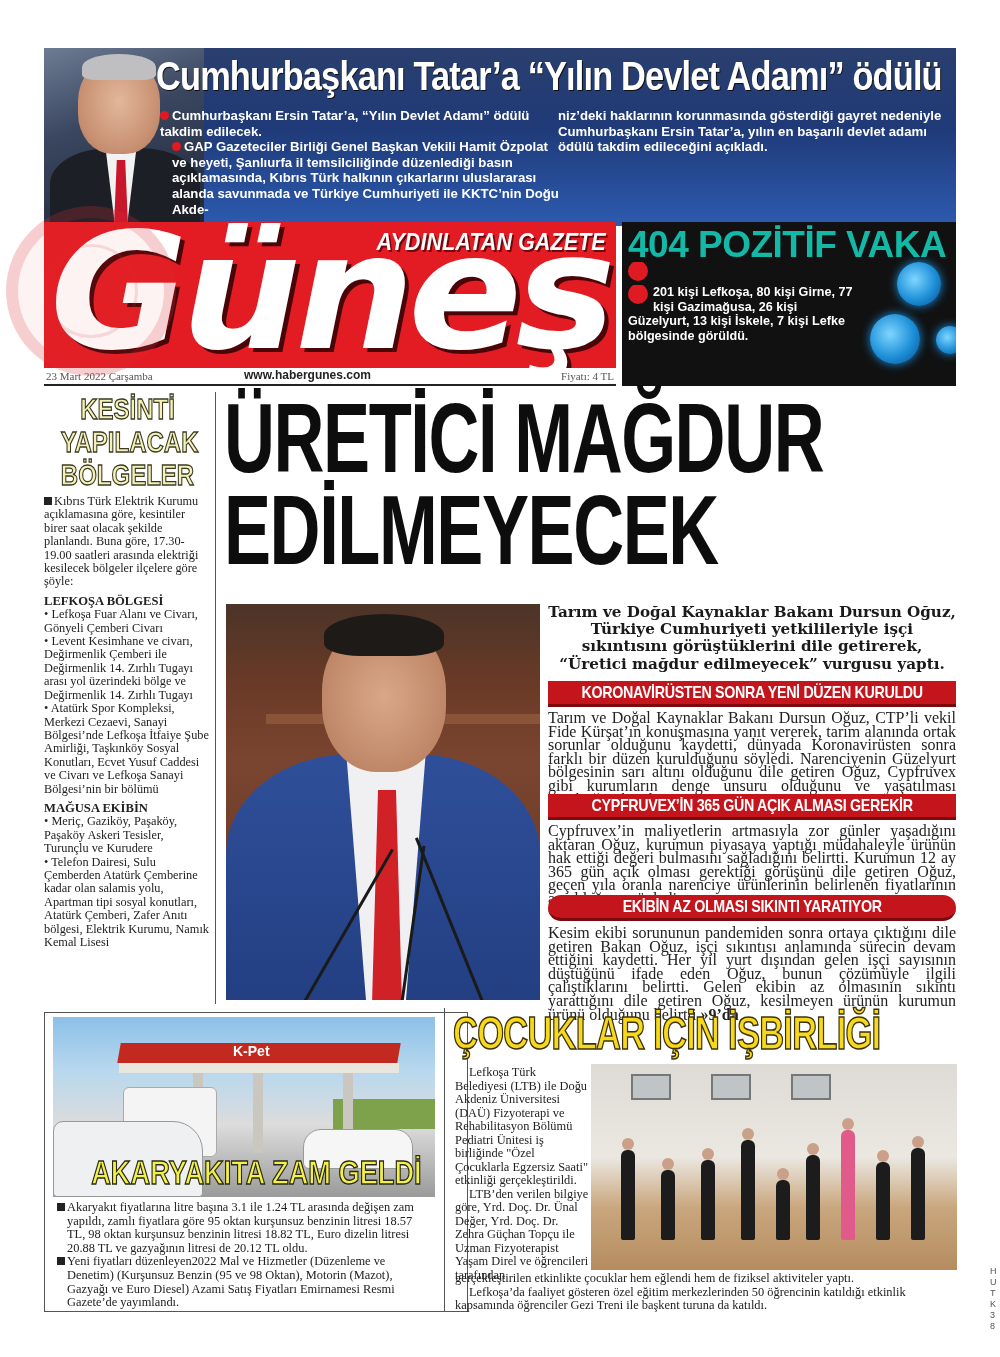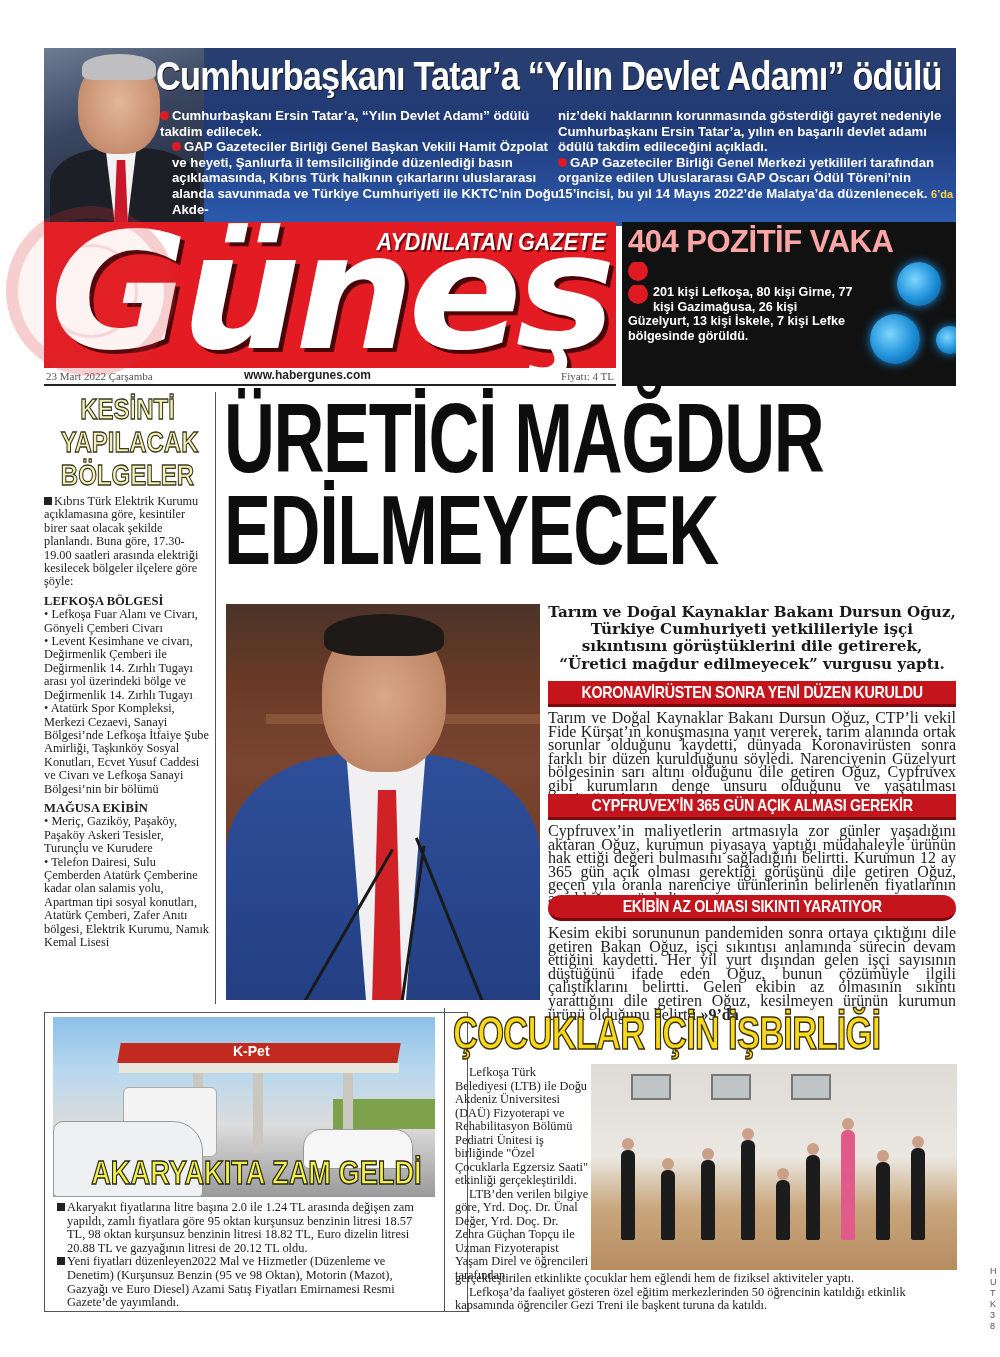--- a/index.html
+++ b/index.html
@@ -36,21 +36,21 @@
   .mast-meta .date { position: absolute; left: 2px; top: 2px; font-family: "Liberation Serif", serif; color: #555; }
   .mast-meta .site { position: absolute; left: 200px; top: 0; font-weight: 700; font-size: 12px; color: #222; }
   .mast-meta .price { position: absolute; right: 2px; top: 2px; font-family: "Liberation Serif", serif; color: #555; }
 
   .stamp { position: absolute; left: 6px; top: 206px; width: 170px; height: 170px; border-radius: 50%;
     border: 12px solid rgba(215,40,50,0.18); background: rgba(230,80,90,0.07); pointer-events: none; }
   .stamp .inner { position: absolute; left: 26px; top: 26px; width: 94px; height: 94px; border-radius: 50%; border: 3px solid rgba(215,40,50,0.14); }
 
   
   .covid { position: absolute; left: 622px; top: 222px; width: 334px; height: 164px; background: #111; overflow: hidden; }
-  .covid-title { position: absolute; left: 6px; top: 2px; font-weight: 700; font-size: 31px; color: #fca5a5; letter-spacing: -0.5px; white-space: nowrap; }
+  .covid-title { position: absolute; left: 6px; top: 2px; font-weight: 700; font-size: 37px; color: #14b8a6; letter-spacing: -0.5px; white-space: nowrap; }
   .covid-text { position: absolute; left: 6px; top: 40px; width: 232px; font-weight: 700; font-size: 12.6px; line-height: 14.6px; color: #fff; }
   .covid-bullet { display: inline-block; width: 20px; height: 20px; border-radius: 50%; background: #e01a22; float: left; margin: -1px 5px 0 0; }
   .covid-para { margin-bottom: 4px; overflow: hidden; }
   .virus { position: absolute; border-radius: 50%; background: radial-gradient(circle at 40% 40%, #7fd6ff 0%, #1d8fd8 55%, #0b4a86 100%); box-shadow: 0 0 10px #1a8fe0; }
   .virus.v1 { left: 275px; top: 40px; width: 44px; height: 44px; }
   .virus.v2 { left: 248px; top: 92px; width: 50px; height: 50px; }
   .virus.v3 { left: 314px; top: 104px; width: 28px; height: 28px; }
 
   
   .left-col { position: absolute; left: 44px; top: 392px; width: 172px; height: 612px; border-right: 1px solid #555; padding-right: 4px; }
@@ -137,21 +137,20 @@
     <div class="head"></div>
       <div class="hair"></div>
   </div>
   <h1 class="top-headline">Cumhurbaşkanı Tatar’a “Yılın Devlet Adamı” ödülü</h1>
   <div class="top-col left">
     <p><span class="bullet-red"></span><span>Cumhurbaşkanı Ersin Tatar’a, “Yılın Devlet Adamı” ödülü takdim edilecek.</span></p>
     <p class="indent"><span class="bullet-red"></span><span>GAP Gazeteciler Birliği Genel Başkan Vekili Hamit Özpolat ve heyeti, Şanlıurfa il temsilciliğinde düzenlediği basın açıklamasında, Kıbrıs Türk halkının çıkarlarını uluslararası alanda savunmada ve Türkiye Cumhuriyeti ile KKTC’nin Doğu Akde-</span></p>
   </div>
   <div class="top-col right">
     <p>niz’deki haklarının korunmasında gösterdiği gayret nedeniyle Cumhurbaşkanı Ersin Tatar’a, yılın en başarılı devlet adamı ödülü takdim edileceğini açıkladı.</p>
-    <p><span class="bullet-red"></span><span>GAP Gazeteciler Birliği Genel Merkezi yetkilileri tarafından organize edilen Uluslararası GAP Oscarı Ödül Töreni’nin 15’incisi, bu yıl 14 Mayıs 2022’de Malatya’da düzenlenecek.</span> <span class="ref-badge">6’da</span></p>
   </div>
 </section>
 
 <header class="masthead">
   <div class="logo">Güneş</div>
   <div class="tagline">AYDINLATAN GAZETE</div>
 </header>
 <div class="mast-meta">
   <span class="date">23 Mart 2022 Çarşamba</span>
   <span class="site">www.habergunes.com</span>
@@ -226,21 +225,21 @@
     <div class="fp-roof"></div>
     <div class="fp-pillar" style="left:140px"></div>
     <div class="fp-pillar" style="left:200px"></div>
     <div class="fp-pillar" style="left:290px"></div>
     <div class="fp-bus"></div>
     <div class="fp-car"></div>
     <div class="fp-van"></div>
   </div>
   <h2 class="fuel-title">AKARYAKITA ZAM GELDİ</h2>
   <div class="fuel-body">
-    <p class="para"><span class="sq"></span><span>Akaryakıt fiyatlarına litre başına 2.0 ile 1.24 TL arasında değişen zam yapıldı, zamlı fiyatlara göre 95 oktan kurşunsuz benzinin litresi 18.57 TL, 98 oktan kurşunsuz benzinin litresi 18.82 TL, Euro dizelin litresi 20.88 TL ve gazyağının litresi de 20.12 TL oldu.</span></p>
+    <p class="para"><span class="sq"></span><span>Akaryakıt fiyatlarına litre başına 3.1 ile 1.24 TL arasında değişen zam yapıldı, zamlı fiyatlara göre 95 oktan kurşunsuz benzinin litresi 18.57 TL, 98 oktan kurşunsuz benzinin litresi 18.82 TL, Euro dizelin litresi 20.88 TL ve gazyağının litresi de 20.12 TL oldu.</span></p>
     <p class="para"><span class="sq"></span><span>Yeni fiyatları düzenleyen2022 Mal ve Hizmetler (Düzenleme ve Denetim) (Kurşunsuz Benzin (95 ve 98 Oktan), Motorin (Mazot), Gazyağı ve Euro Diesel) Azami Satış Fiyatları Emirnamesi Resmi Gazete’de yayımlandı.</span></p>
   </div>
 </section>
 
 <section class="kids-box">
   <h2 class="kids-title">ÇOCUKLAR İÇİN İŞBİRLİĞİ</h2>
   <div class="kids-text">
     <p class="p">Lefkoşa Türk Belediyesi (LTB) ile Doğu Akdeniz Üniversitesi (DAÜ) Fizyoterapi ve Rehabilitasyon Bölümü Pediatri Ünitesi iş birliğinde "Özel Çocuklarla Egzersiz Saati" etkinliği gerçekleştirildi.</p>
     <p class="p">LTB’den verilen bilgiye göre, Yrd. Doç. Dr. Ünal Değer, Yrd. Doç. Dr. Zehra Güçhan Topçu ile Uzman Fizyoterapist Yaşam Direl ve öğrencileri tarafından</p>
   </div>

